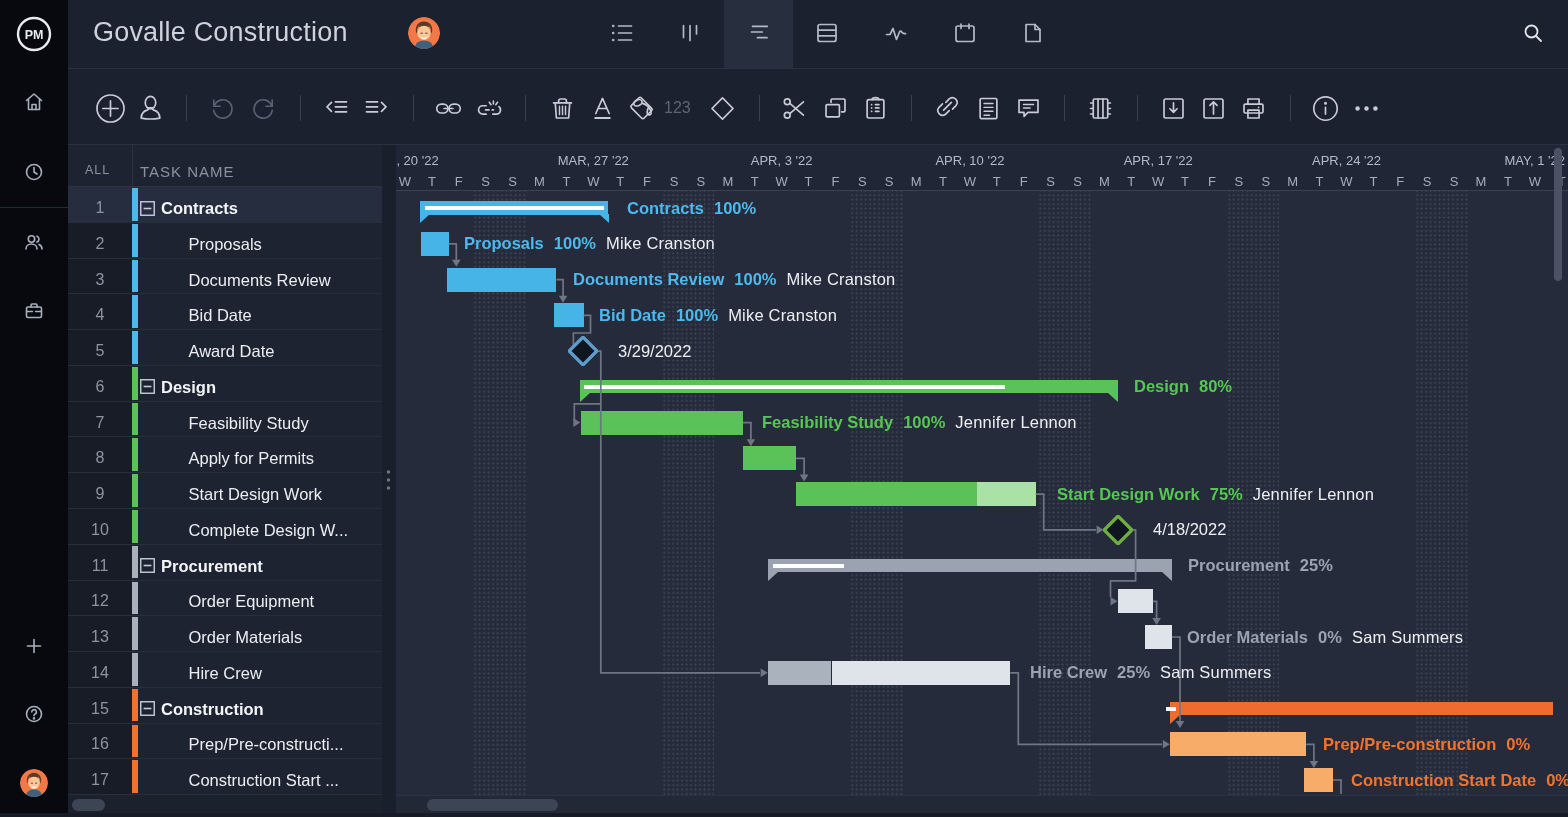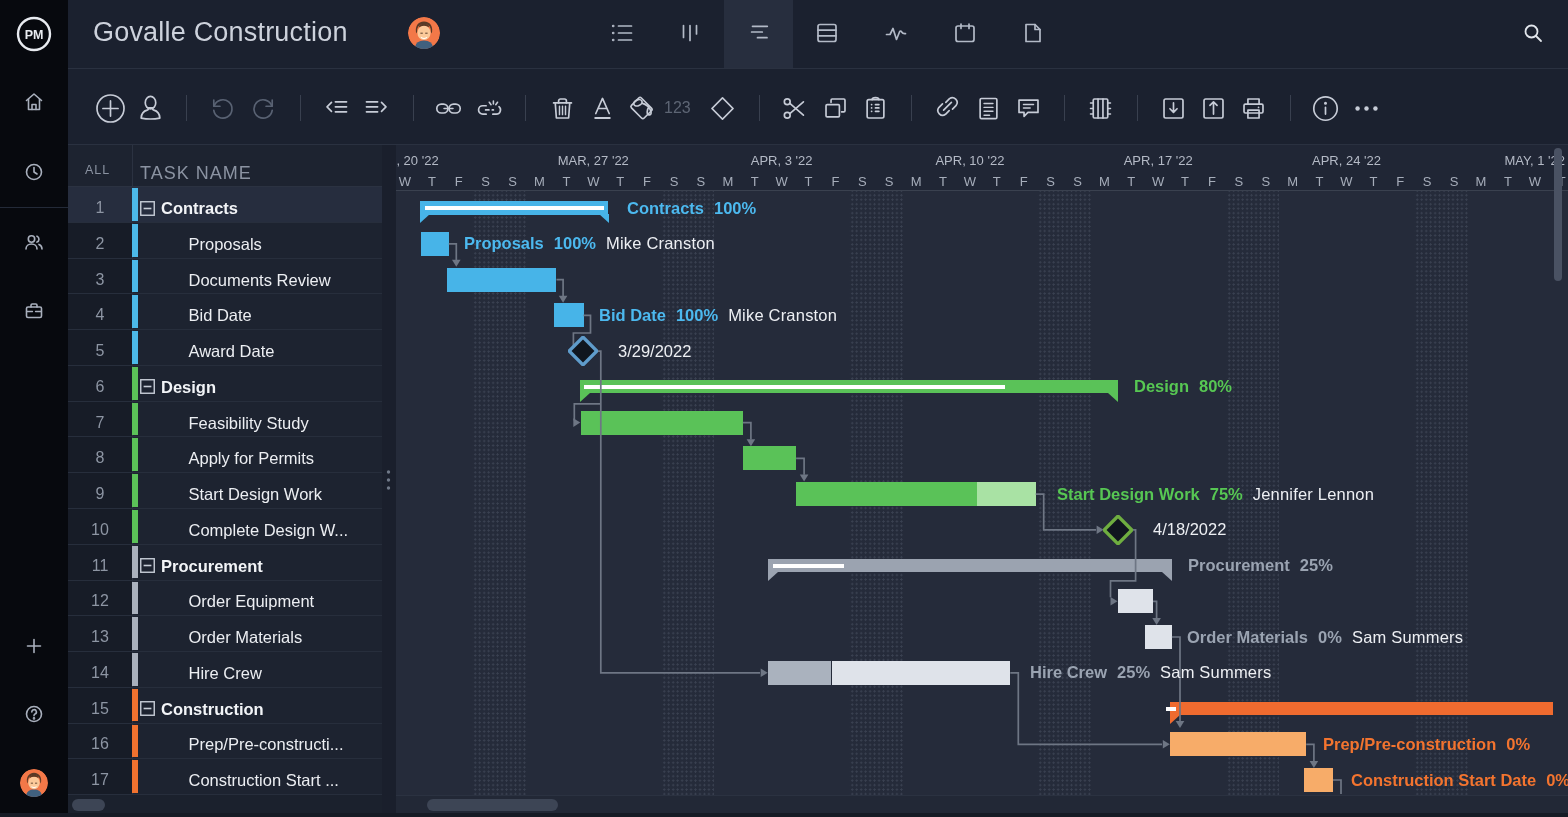--- a/index.html
+++ b/index.html
@@ -318,21 +318,21 @@
       </g>
     </svg>
 <svg class="abs" style="left:1351.5px;top:94px" width="29" height="29" viewBox="0 0 26 26">
       <g fill="#c7ccd7">
         <circle cx="5" cy="13" r="2"></circle>
         <circle cx="13" cy="13" r="2"></circle>
         <circle cx="21" cy="13" r="2"></circle>
       </g>
     </svg>
 <div class="abs" style="left:85px;top:163px;font-size:12.5px;color:#8b93a2;letter-spacing:1px">ALL</div>
-<div class="abs" style="left:140px;top:163px;font-size:18px;color:#8b93a2;letter-spacing:1px">TASK NAME</div>
+<div class="abs" style="left:140px;top:163px;font-size:15px;color:#8b93a2;letter-spacing:1px">TASK NAME</div>
 <div class="abs" style="left:131.5px;top:145px;width:1px;height:649.95px;background:#2b3241"></div>
 <div class="abs" style="left:68px;top:187.2px;width:314px;height:35.75px;background:#262d3e"></div>
 <div class="abs" style="left:68px;top:221.9px;width:314px;height:1px;background:#272e3c"></div>
 <div class="rownum" style="top:199.1px">1</div>
 <div class="strip" style="top:188.2px;height:32.8px;background:#4cb9e8"></div>
 <svg class="abs" style="left:139.5px;top:200.6px" width="15" height="15" viewBox="0 0 15 15">
 <rect x="0.75" y="0.75" width="13.5" height="13.5" fill="none" stroke="#c7cdd7" stroke-width="1.4"></rect>
 <path d="M3.6 7.5H11.4" stroke="#c7cdd7" stroke-width="1.6"></path>
     </svg>
 <div class="rname grp" style="left:161px;top:199.1px">Contracts</div>
@@ -548,23 +548,25 @@
         <path d="M1309.6 761.0L1318.2 761.0L1313.9 768.0Z" fill="#6e7684"></path>
       </svg>
 <svg class="abs" style="left:172.0px;top:191.1px" width="30" height="30" viewBox="0 0 30 30">
 <rect x="5.2" y="5.2" width="19.6" height="19.6" transform="rotate(45 15 15)" fill="#10161f" stroke="#5f9ccb" stroke-width="3.4"></rect>
       </svg>
 <svg class="abs" style="left:707.0px;top:369.8px" width="30" height="30" viewBox="0 0 30 30">
 <rect x="5.2" y="5.2" width="19.6" height="19.6" transform="rotate(45 15 15)" fill="#10161f" stroke="#6fae40" stroke-width="3.4"></rect>
       </svg>
 <div class="clabel" style="left:231px;top:53.6px;color:#4cb9ef;font-weight:bold">Contracts<span class="pct">100%</span></div>
 <div class="clabel" style="left:68px;top:89.3px;color:#4cb9ef;font-weight:bold">Proposals<span class="pct">100%</span><span class="person">Mike Cranston</span></div>
+<div class="clabel" style="left:177px;top:125.1px;color:#4cb9ef;font-weight:bold">Documents Review<span class="pct">100%</span><span class="person">Mike Cranston</span></div>
 <div class="clabel" style="left:203px;top:160.8px;color:#4cb9ef;font-weight:bold">Bid Date<span class="pct">100%</span><span class="person">Mike Cranston</span></div>
 <div class="clabel" style="left:222px;top:196.6px;color:#edeff3">3/29/2022</div>
 <div class="clabel" style="left:738px;top:232.3px;color:#57c753;font-weight:bold">Design<span class="pct">80%</span></div>
+<div class="clabel" style="left:366px;top:268.1px;color:#57c753;font-weight:bold">Feasibility Study<span class="pct">100%</span><span class="person">Jennifer Lennon</span></div>
 <div class="clabel" style="left:661px;top:339.6px;color:#57c753;font-weight:bold">Start Design Work<span class="pct">75%</span><span class="person">Jennifer Lennon</span></div>
 <div class="clabel" style="left:757px;top:375.3px;color:#edeff3">4/18/2022</div>
 <div class="clabel" style="left:792px;top:411.0px;color:#9aa3b1;font-weight:bold">Procurement<span class="pct">25%</span></div>
 <div class="clabel" style="left:791px;top:482.5px;color:#9aa3b1;font-weight:bold">Order Materials<span class="pct">0%</span><span class="person">Sam Summers</span></div>
 <div class="clabel" style="left:634px;top:518.3px;color:#9aa3b1;font-weight:bold">Hire Crew<span class="pct">25%</span><span class="person">Sam Summers</span></div>
 <div class="clabel" style="left:927px;top:589.8px;color:#f3742f;font-weight:bold">Prep/Pre-construction<span class="pct">0%</span></div>
 <div class="clabel" style="left:955px;top:625.5px;color:#f3742f;font-weight:bold">Construction Start Date<span class="pct">0%</span></div>
 </div>
 <div class="abs" style="left:72px;top:799px;width:33px;height:12px;border-radius:6px;background:#3d4555"></div>
 <div class="abs" style="left:427px;top:799px;width:131px;height:12px;border-radius:6px;background:#3d4555"></div>

